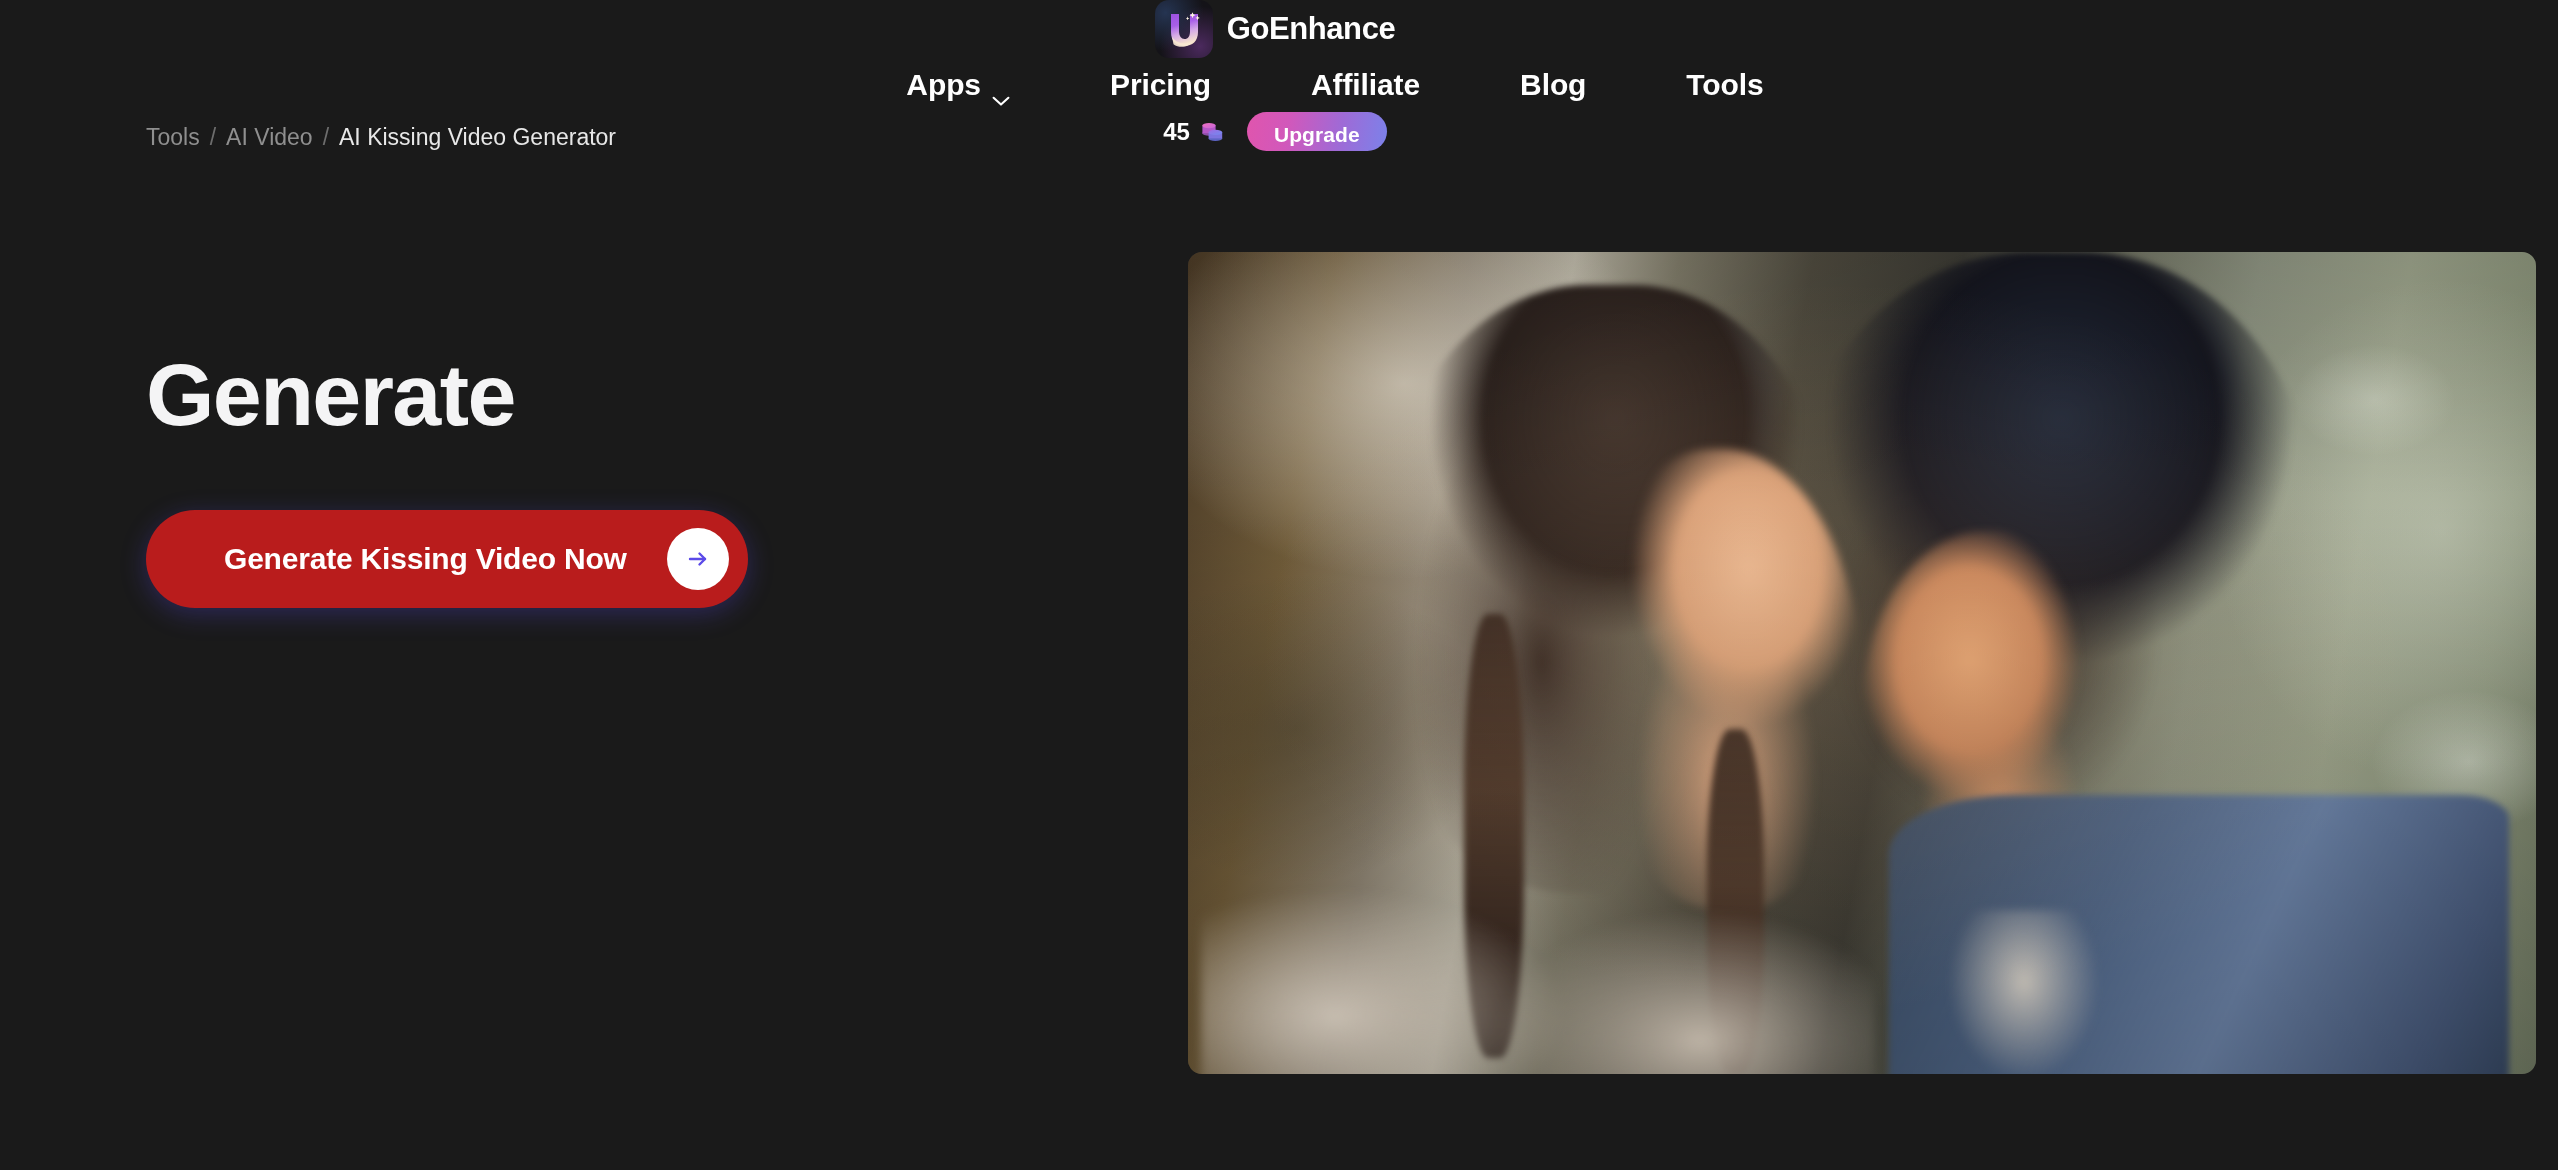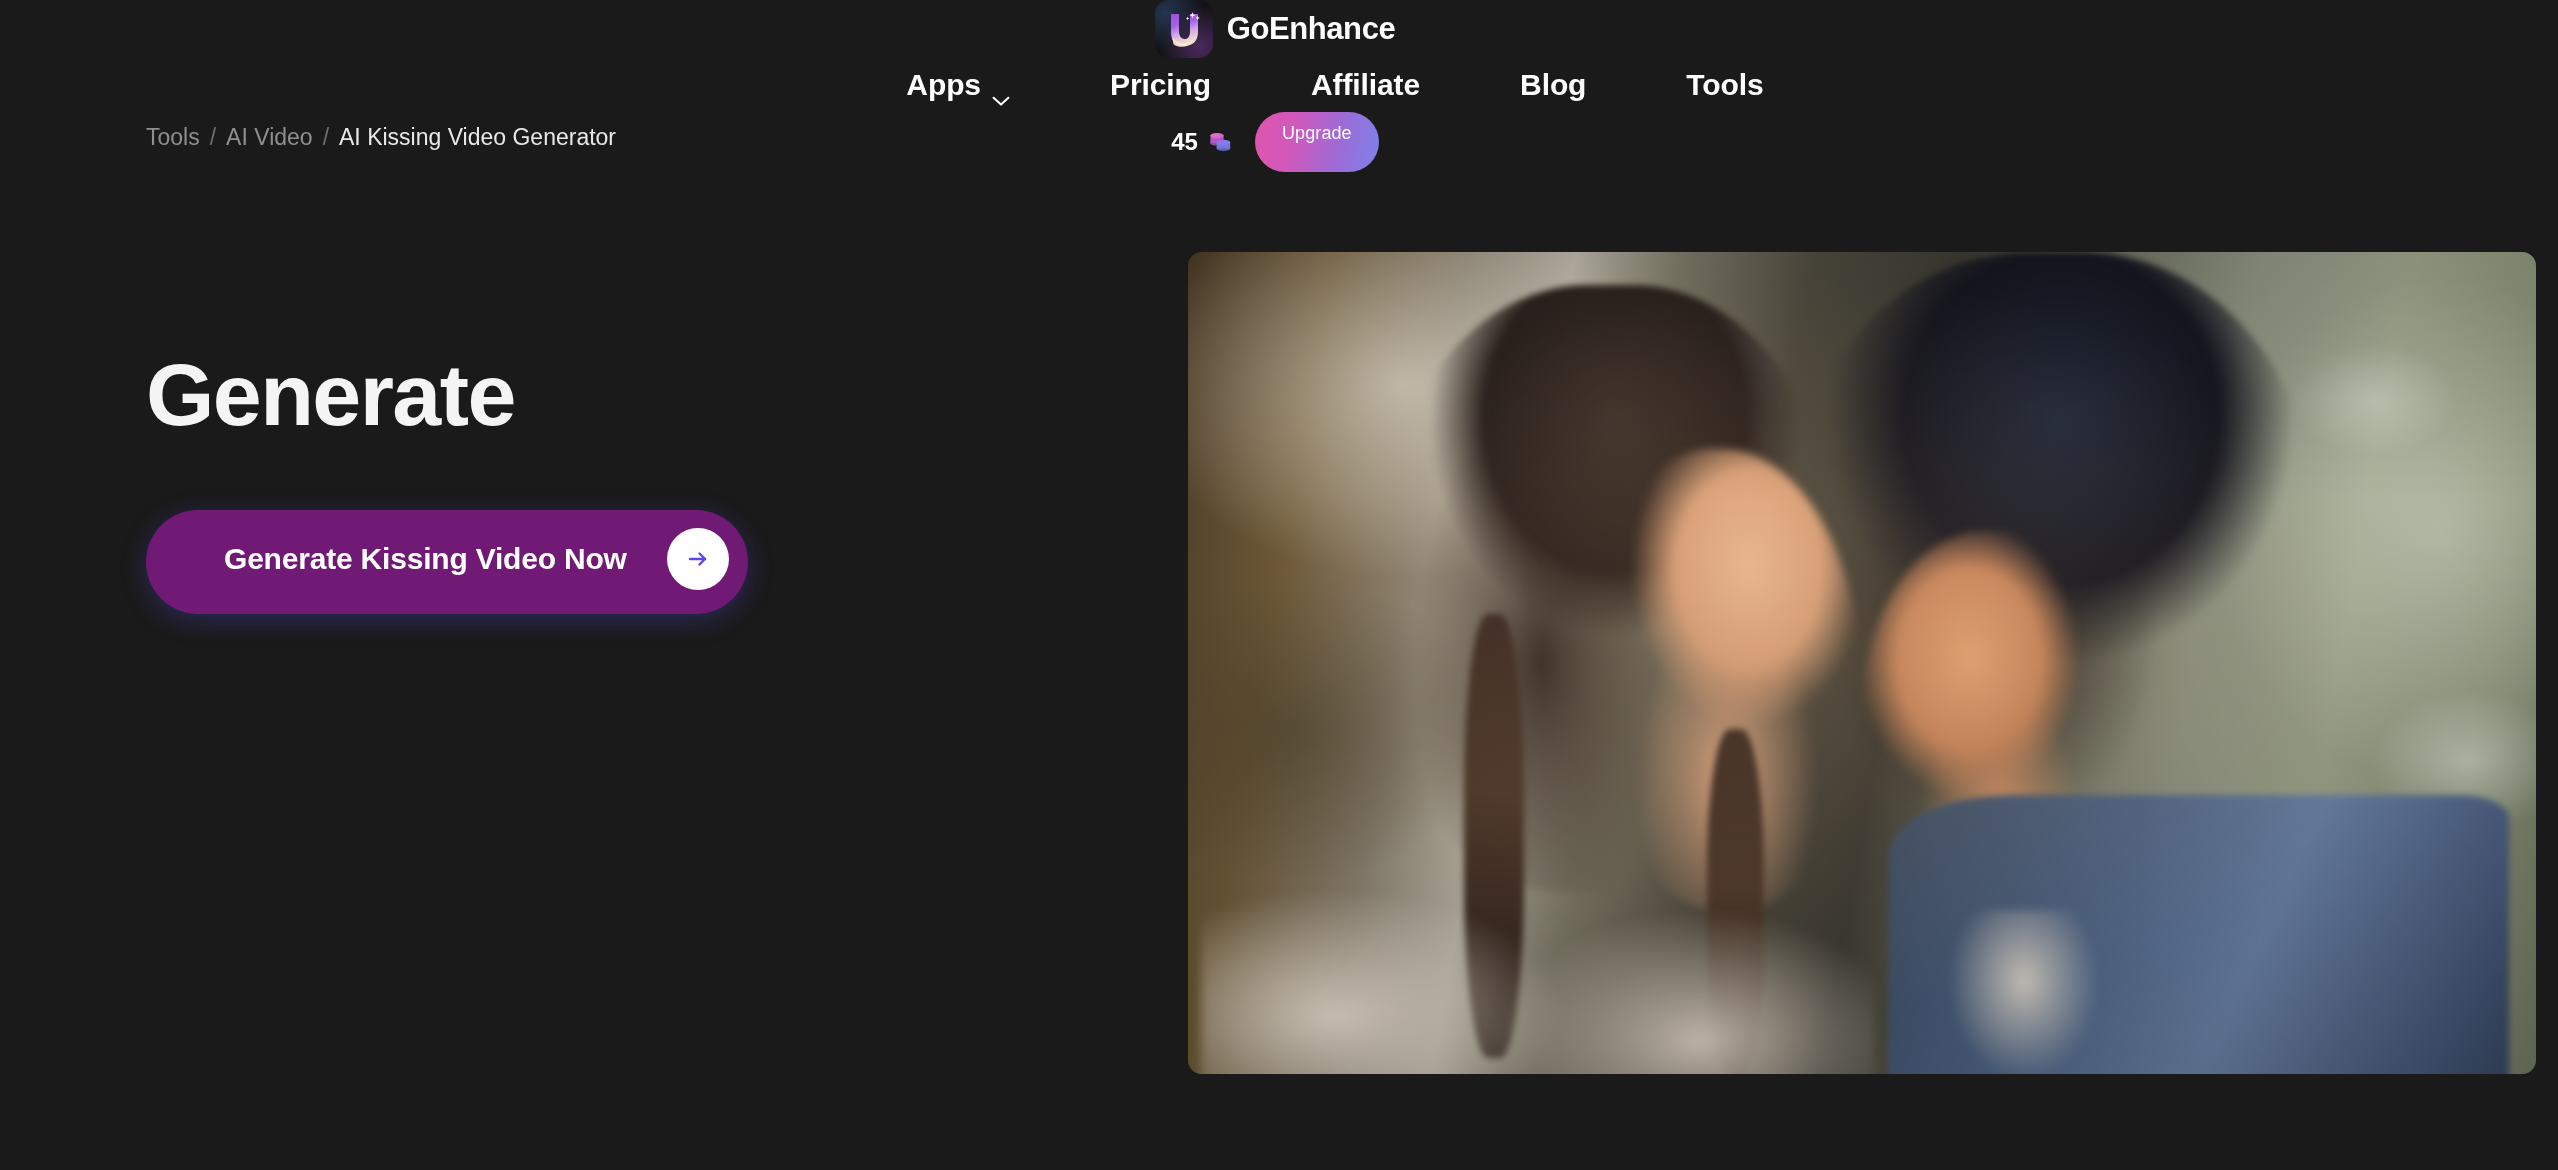--- a/index.html
+++ b/index.html
@@ -111,24 +111,24 @@
   .credits-count {
     font-size: 24px;
     font-weight: 700;
     color: #ffffff;
   }
   .coin-icon { width: 26px; height: 26px; display: block; }
 
   .upgrade-btn {
     border: none;
     border-radius: 999px;
-    padding: 11px 27px 28px;
+    padding: 11px 27px 4px;
     font-family: inherit;
-    font-size: 18px;
-    font-weight: 400;
+    font-size: 21px;
+    font-weight: 700;
     color: #ffffff;
     letter-spacing: 0.1px;
     cursor: pointer;
     background: linear-gradient(100deg, #e055ad 0%, #d158bb 30%, #9f6ad6 66%, #7b82ea 100%);
     white-space: nowrap;
   }
 
   
   .breadcrumb {
     display: flex;
@@ -183,24 +183,24 @@
     font-weight: 400;
     max-width: 900px;
     letter-spacing: 0.05px;
   }
 
   .cta-btn {
     margin-top: 68px;
     display: inline-flex;
     align-items: center;
     gap: 40px;
-    background: #701a75;
+    background: #b91c1c;
     border: none;
     border-radius: 999px;
-    padding: 18px 19px 24px 78px;
+    padding: 18px 19px 18px 78px;
     font-family: inherit;
     font-size: 30px;
     font-weight: 700;
     color: #ffffff;
     cursor: pointer;
     letter-spacing: -0.2px;
     box-shadow: 0 6px 26px rgba(91,74,232,0.30);
   }
 
   .cta-arrow {

